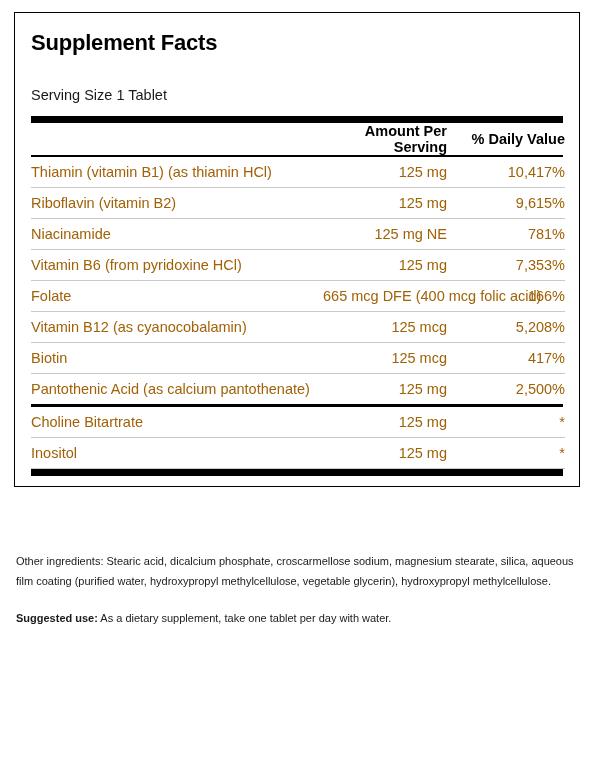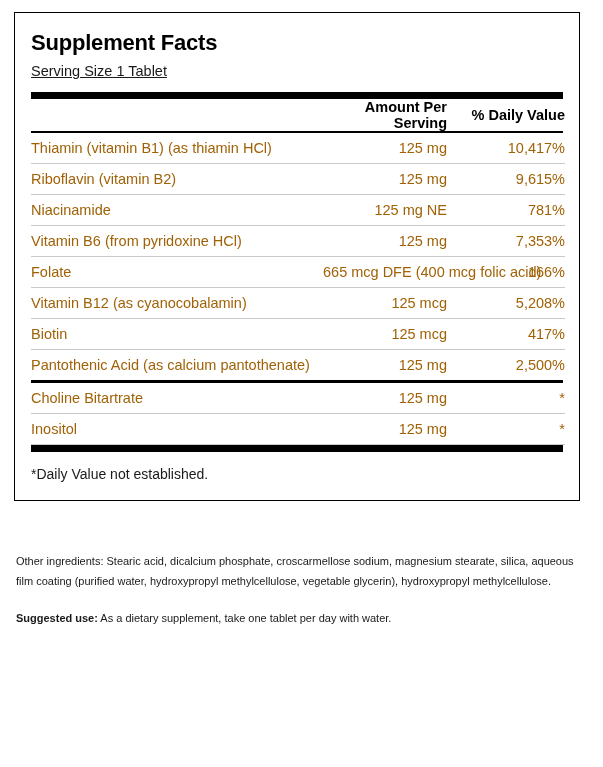--- a/index.html
+++ b/index.html
@@ -36,23 +36,22 @@
     font-size: 22px;
     font-weight: bold;
     letter-spacing: -0.2px;
     line-height: 1.1;
     margin: 4px 0 0 0;
     color: #000000;
   }
   .sf-serving {
     font-size: 14.5px;
     line-height: 1.2;
-    margin: 8px 0 0 0;
-    color: #1a1a1a;
-    text-decoration: underline;
+    margin: 32px 0 0 0;
+    color: #1a1a1a;
   }
 
   
   .rule-thick {
     height: 7px;
     background: #000000;
     margin-top: 11px;
   }
   .rule-med {
     height: 2px;
@@ -267,21 +266,20 @@
         <tr>
             <td colspan="3">
               <div class="rule-thin"></div>
             </td>
           </tr>
       </tbody>
     </table>
 
     <div class="rule-bottom"></div>
 
-    <div class="sf-footnote">*Daily Value not established.</div>
   </div>
 
   <div class="body-copy">
     <p>Other ingredients: Stearic acid, dicalcium phosphate, croscarmellose sodium, magnesium stearate, silica, aqueous film coating (purified water, hydroxypropyl methylcellulose, vegetable glycerin), hydroxypropyl methylcellulose.</p>
 
     <p><span class="lead">Suggested use:</span><span> As a dietary supplement, take one tablet per day with water.</span></p>
 
 
   </div>
 

